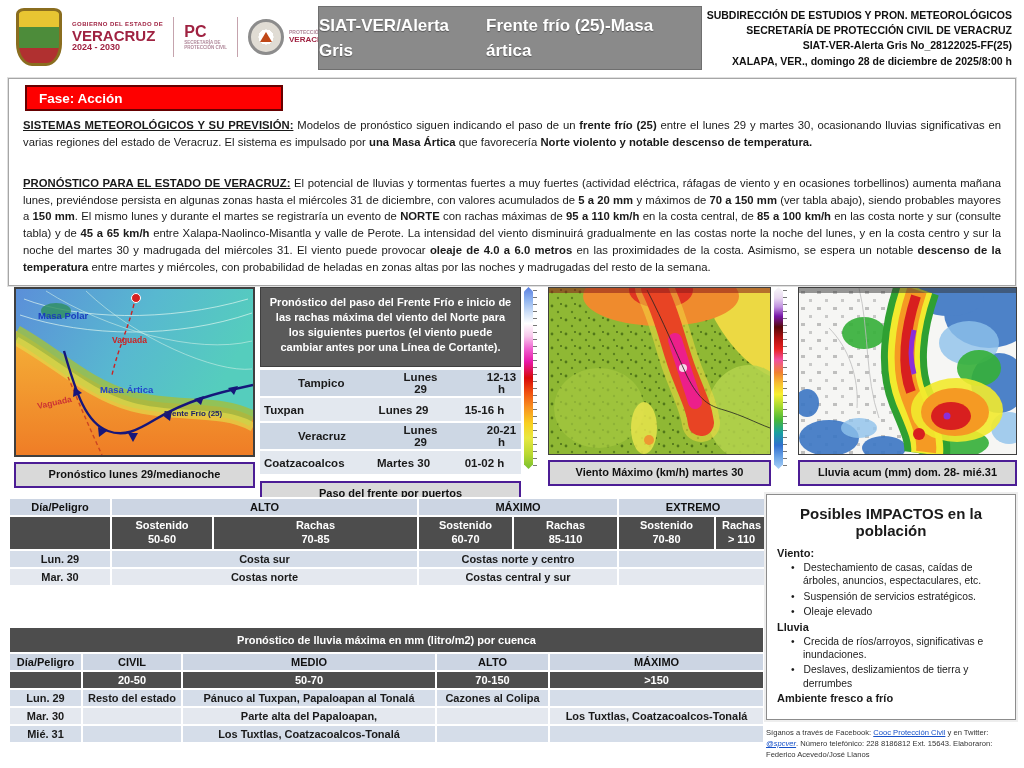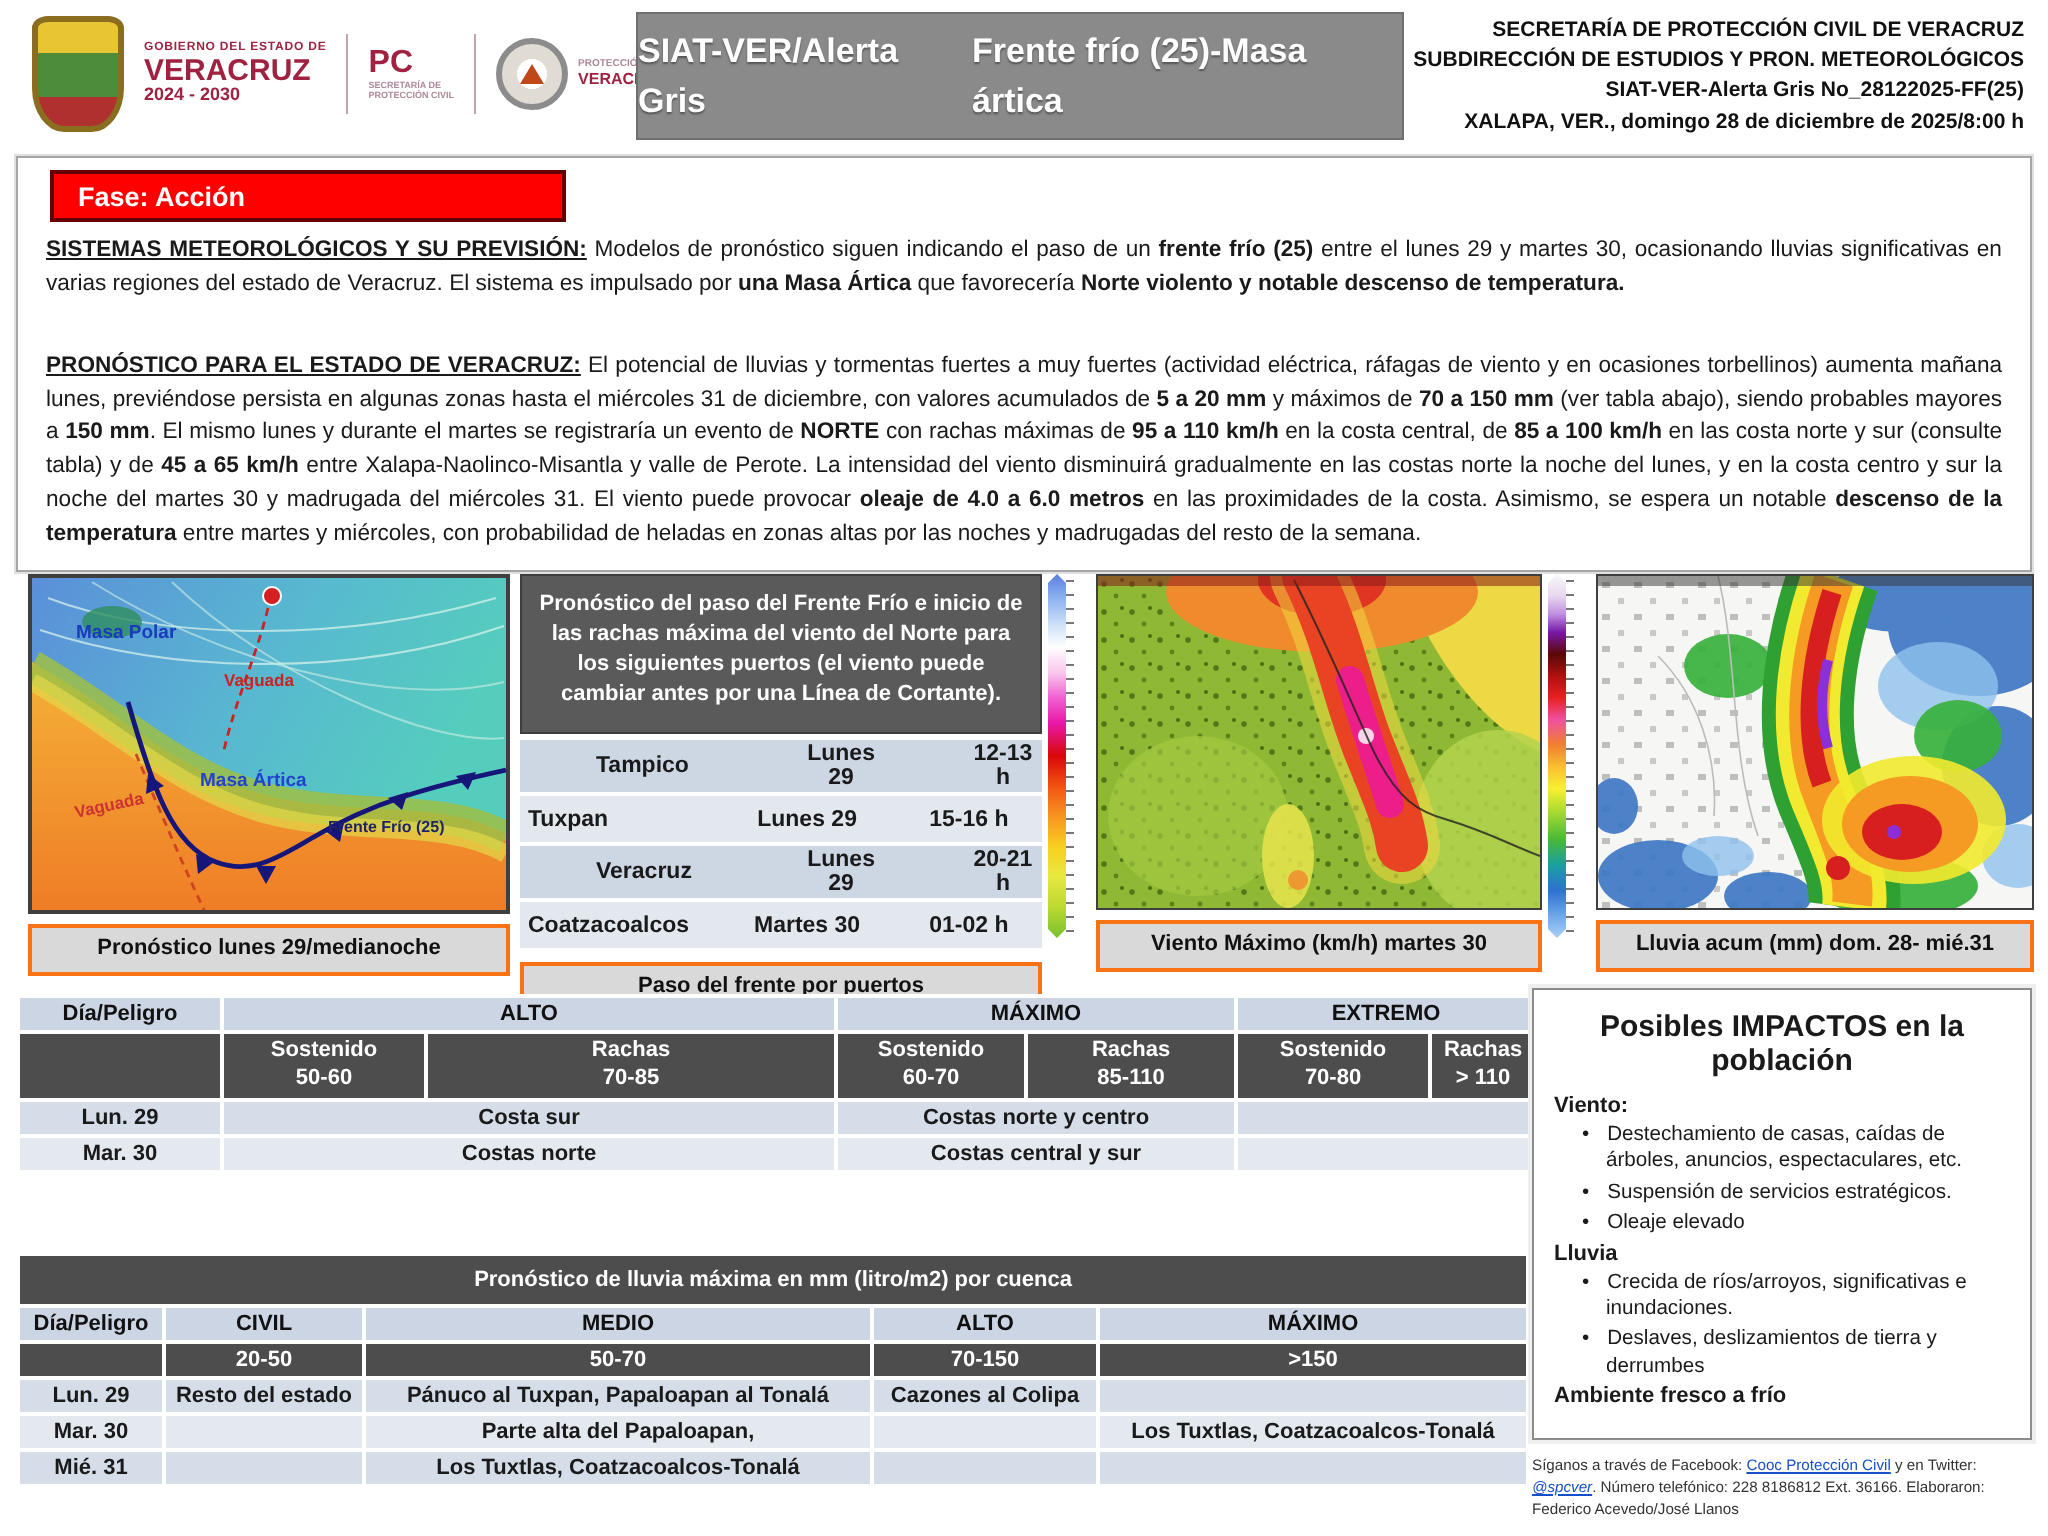--- a/index.html
+++ b/index.html
@@ -40,21 +40,21 @@
   .fase{position:absolute;left:16px;top:6px;width:258px;height:26px;background:#fe0000;border:2px solid #600;
         color:#fff;font-weight:bold;font-size:13.5px;line-height:24px;padding-left:12px;box-sizing:border-box;}
   .para{position:absolute;left:14px;width:978px;font-size:11.3px;line-height:1.48;text-align:justify;}
   .para1{top:38px;}
   .para2{top:96px;}
 
   
   .mapsrow{position:absolute;top:287px;left:0;width:1024px;height:198px;}
   .panel{position:absolute;top:0;}
   .mapbox{border:2px solid #3f3f3f;background:#cfe4ea;overflow:hidden;}
-  .caption{margin-top:5px;border:2px solid #f97316;background:#d9d9d9;color:#111;
+  .caption{margin-top:5px;border:2px solid #4c1d95;background:#d9d9d9;color:#111;
            font-weight:bold;font-size:11px;text-align:center;height:22px;line-height:20px;}
   .cbarwrap{position:absolute;top:0;display:flex;}
   .cbar{width:9px;height:182px;}
   .cticks{width:6px;height:176px;margin-top:3px;
           background:repeating-linear-gradient(to bottom,#777 0 1px,transparent 1px 7px);
           background-size:4px 100%;background-repeat:no-repeat;background-position:left top;}
   .cbar.wind{background:linear-gradient(180deg,#5a7fe0 0%,#8fb4f0 7%,#cfe0f8 14%,#ffffff 20%,#f8c8ec 27%,#f060d0 34%,#e818a8 41%,#d80808 50%,#f05010 58%,#f89020 66%,#f8d020 75%,#e8e840 83%,#b8d830 92%,#78c030 100%);
         clip-path:polygon(50% 0,100% 2.5%,100% 97.5%,50% 100%,0 97.5%,0 2.5%);}
   .cbar.rain{background:linear-gradient(180deg,#f8f8f8 0%,#e8d8f0 6%,#c090e0 11%,#7818a8 16%,#580808 22%,#b01010 28%,#e82020 34%,#f050a0 40%,#f08030 47%,#f8c030 53%,#f8f030 59%,#a0d830 66%,#48b838 73%,#18a0a0 80%,#3070d0 87%,#70a8e8 94%,#a8d0f8 100%);
         clip-path:polygon(50% 0,100% 2.5%,100% 97.5%,50% 100%,0 97.5%,0 2.5%);}
@@ -120,22 +120,22 @@
       </div>
     </div>
   </div>
 
   <div class="titlebox">
     <div>SIAT-VER/Alerta Gris</div>
     <div>Frente frío (25)-Masa ártica</div>
   </div>
 
   <div class="orgtxt">
+    <div>SUBDIRECCIÓN DE ESTUDIOS Y PRON. METEOROLÓGICOS</div>
     <div>SECRETARÍA DE PROTECCIÓN CIVIL DE VERACRUZ</div>
-    <div>SUBDIRECCIÓN DE ESTUDIOS Y PRON. METEOROLÓGICOS</div>
     <div>SIAT-VER-Alerta Gris No_28122025-FF(25)</div>
     <div>XALAPA, VER., domingo 28 de diciembre de 2025/8:00 h</div>
   </div>
 </div>
 
 <div class="textblock">
   <div class="fase">Fase: Acción</div>
   <div class="para para1"><span class="bu">SISTEMAS METEOROLÓGICOS Y SU PREVISIÓN:</span><span> Modelos de pronóstico siguen indicando el paso de un </span><span class="b">frente frío (25)</span><span> entre el lunes 29 y martes 30, ocasionando lluvias significativas en varias regiones del estado de Veracruz. El sistema es impulsado por </span><span class="b">una Masa Ártica</span><span> que favorecería </span><span class="b">Norte violento y notable descenso de temperatura.</span></div>
   <div class="para para2"><span class="bu">PRONÓSTICO PARA EL ESTADO DE VERACRUZ:</span><span> El potencial de lluvias y tormentas fuertes a muy fuertes (actividad eléctrica, ráfagas de viento y en ocasiones torbellinos) aumenta mañana lunes, previéndose persista en algunas zonas hasta el miércoles 31 de diciembre, con valores acumulados de </span><span class="b">5 a 20 mm</span><span> y máximos de </span><span class="b">70 a 150 mm</span><span> (ver tabla abajo), siendo probables mayores a </span><span class="b">150 mm</span><span>. El mismo lunes y durante el martes se registraría un evento de </span><span class="b">NORTE</span><span> con rachas máximas de </span><span class="b">95 a 110 km/h</span><span> en la costa central, de </span><span class="b">85 a 100 km/h</span><span> en las costa norte y sur (consulte tabla) y de </span><span class="b">45 a 65 km/h</span><span> entre Xalapa-Naolinco-Misantla y valle de Perote. La intensidad del viento disminuirá gradualmente en las costas norte la noche del lunes, y en la costa centro y sur la noche del martes 30 y madrugada del miércoles 31. El viento puede provocar </span><span class="b">oleaje de 4.0 a 6.0 metros</span><span> en las proximidades de la costa. Asimismo, se espera un notable </span><span class="b">descenso de la temperatura</span><span> entre martes y miércoles, con probabilidad de heladas en zonas altas por las noches y madrugadas del resto de la semana.</span></div>
 </div>
@@ -424,13 +424,13 @@
     <li>Oleaje elevado</li>
   </ul>
   <div class="sec">Lluvia</div>
   <ul>
     <li>Crecida de ríos/arroyos, significativas e inundaciones.</li>
     <li>Deslaves, deslizamientos de tierra y derrumbes</li>
   </ul>
   <div class="sec">Ambiente fresco a frío</div>
 </div>
 
-<div class="footer"><span>Síganos a través de Facebook: </span><span class="lk">Cooc Protección Civil</span><span> y en Twitter: </span><span class="lki">@spcver</span><span>. Número telefónico:  228 8186812 Ext. 36166. Elaboraron: Federico Acevedo/José Llanos</span></div>
+<div class="footer"><span>Síganos a través de Facebook: </span><span class="lk">Cooc Protección Civil</span><span> y en Twitter: </span><span class="lki">@spcver</span><span>. Número telefónico:  228 8186812 Ext. 15643. Elaboraron: Federico Acevedo/José Llanos</span></div>
 
 </body></html>

